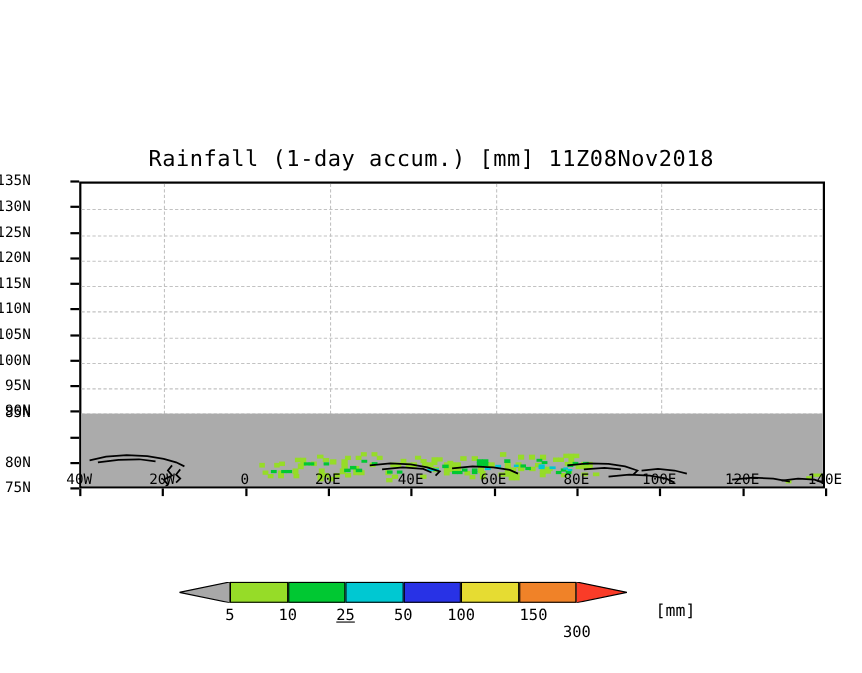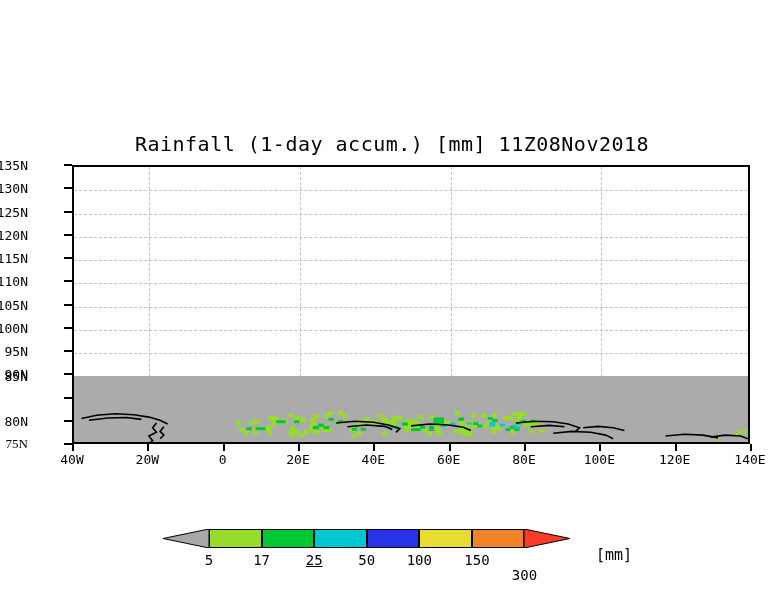--- a/index.html
+++ b/index.html
@@ -24,21 +24,21 @@
   #undef{position:absolute;left:0;right:0;background:#ababab;}
 
   #undef-text{position:absolute;left:0;right:0;top:100px;text-align:center;
               font-size:21px;letter-spacing:1px;color:#1a1a1a;white-space:pre;}
 
   
   .ytick{position:absolute;right:756px;font-size:13px;text-align:right;
          white-space:pre;transform:translateY(-50%);}
   .ytick-mark{position:absolute;left:64px;width:8px;height:0;
               border-top:2px solid #000;transform:translateY(-1px);}
-  .xtick{position:absolute;top:452px;font-size:13px;text-align:right;
+  .xtick{position:absolute;top:429px;font-size:13px;text-align:right;
          white-space:pre;transform:translateX(-50%);}
   .xtick-mark{position:absolute;top:444px;width:0;height:7px;
               border-left:2px solid #000;}
 
   
   #cbar{position:absolute;left:163px;top:524px;width:460px;height:28px;}
   .cb-seg{position:absolute;top:5px;height:19px;border:1px solid #000;
           box-sizing:border-box;}
   .cb-lab{position:absolute;top:28px;font-size:14px;text-align:center;
           white-space:pre;transform:translateX(-50%);}
@@ -264,21 +264,21 @@
     <div class="ytick" style="top: 327.75px;">100N</div>
     <div class="ytick-mark" style="top: 327.75px;"></div>
     <div class="ytick" style="top: 351px;">95N</div>
     <div class="ytick-mark" style="top: 351px;"></div>
     <div class="ytick" style="top: 374.25px;">90N</div>
     <div class="ytick-mark" style="top: 374.25px;"></div>
     <div class="ytick" style="top: 376px;">85N</div>
     <div class="ytick-mark" style="top: 397.5px;"></div>
     <div class="ytick" style="top: 420.75px;">80N</div>
     <div class="ytick-mark" style="top: 420.75px;"></div>
-    <div class="ytick" style="top: 444px; font-family: Liberation Serif, serif;">75N</div>
+    <div class="ytick" style="top: 444px;">75N</div>
     <div class="ytick-mark" style="top: 444px;"></div>
   </div>
 <div id="xticks">
     <div class="xtick" style="left: 72px;">40W</div>
     <div class="xtick-mark" style="left: 72px;"></div>
     <div class="xtick" style="left: 147.333px;">20W</div>
     <div class="xtick-mark" style="left: 147.333px;"></div>
     <div class="xtick" style="left: 222.667px;">0</div>
     <div class="xtick-mark" style="left: 222.667px;"></div>
     <div class="xtick" style="left: 298px;">20E</div>
@@ -304,20 +304,20 @@
     <div class="cb-seg" style="left: 46px; width: 52.5714px; background: rgb(150, 220, 40);"></div>
     <div class="cb-seg" style="left: 98.5714px; width: 52.5714px; background: rgb(0, 200, 50);"></div>
     <div class="cb-seg" style="left: 151.143px; width: 52.5714px; background: rgb(0, 200, 210);"></div>
     <div class="cb-seg" style="left: 203.714px; width: 52.5714px; background: rgb(40, 50, 230);"></div>
     <div class="cb-seg" style="left: 256.286px; width: 52.5714px; background: rgb(230, 220, 50);"></div>
     <div class="cb-seg" style="left: 308.857px; width: 52.5714px; background: rgb(240, 130, 40);"></div>
     <svg width="46" height="19" style="position: absolute; left: 361.429px; top: 5px;">
       <polygon points="0,0 46,9.5 0,19" fill="#fa3c28" stroke="#000" stroke-width="1"></polygon>
     </svg>
     <div class="cb-lab" style="left: 46px;">5</div>
-    <div class="cb-lab" style="left: 98.5714px;">17</div>
+    <div class="cb-lab" style="left: 98.5714px;">10</div>
     <div class="cb-lab" style="left: 151.143px; text-decoration: underline;">25</div>
     <div class="cb-lab" style="left: 203.714px;">50</div>
     <div class="cb-lab" style="left: 256.286px;">100</div>
-    <div class="cb-lab" style="left: 314px;">150</div>
+    <div class="cb-lab" style="left: 322px;">150</div>
     <div class="cb-lab" style="left: 361.429px; margin-top: 15px;">300</div>
   </div>
 <div id="cb-unit">[mm]</div>
 
 </body></html>

